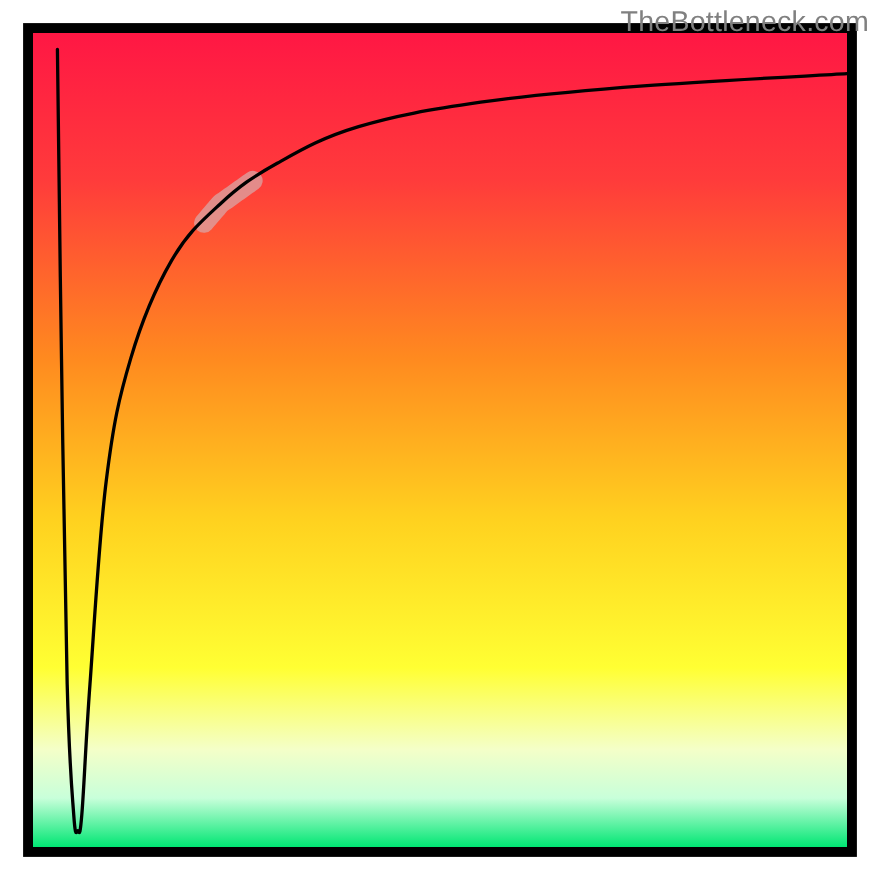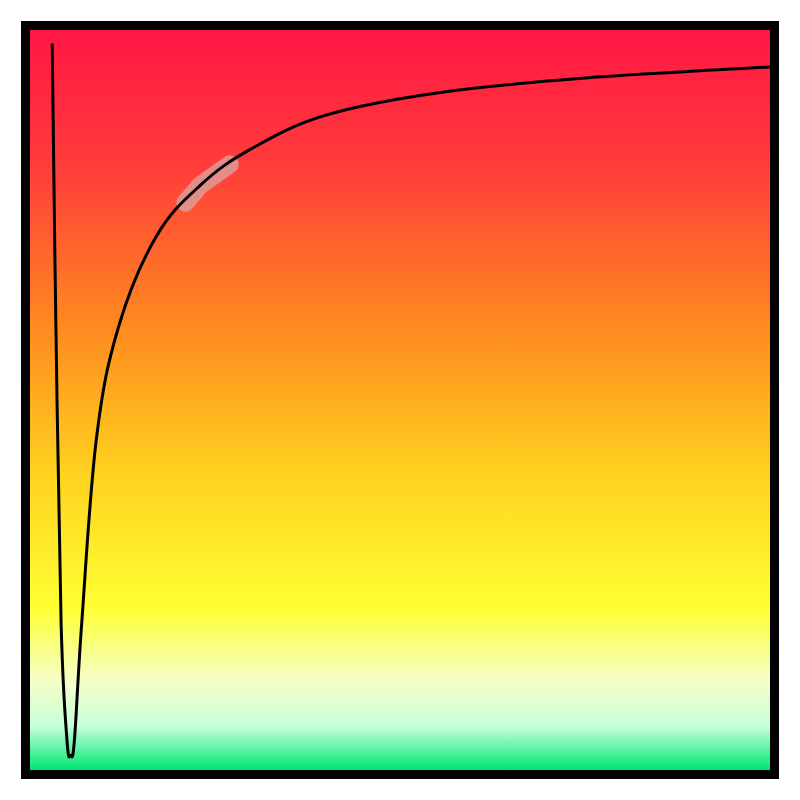--- a/index.html
+++ b/index.html
@@ -27,20 +27,21 @@
     user-select: none;
   }
   svg {
     display: block;
   }
 </style>
 </head>
 <body>
 
 <div class="frame">
+  <div class="watermark">TheBottleneck.com</div>
   <svg id="chart-svg" width="800" height="800" viewBox="0 0 800 800">
       <defs>
         <linearGradient id="bg-grad" x1="0" y1="0" x2="0" y2="1">
           <stop offset="0%" stop-color="#ff1744"></stop>
           <stop offset="18%" stop-color="#ff3b3b"></stop>
           <stop offset="40%" stop-color="#ff8a1f"></stop>
           <stop offset="60%" stop-color="#ffd21f"></stop>
           <stop offset="78%" stop-color="#ffff33"></stop>
           <stop offset="88%" stop-color="#f4ffc8"></stop>
           <stop offset="94%" stop-color="#c8ffda"></stop>

